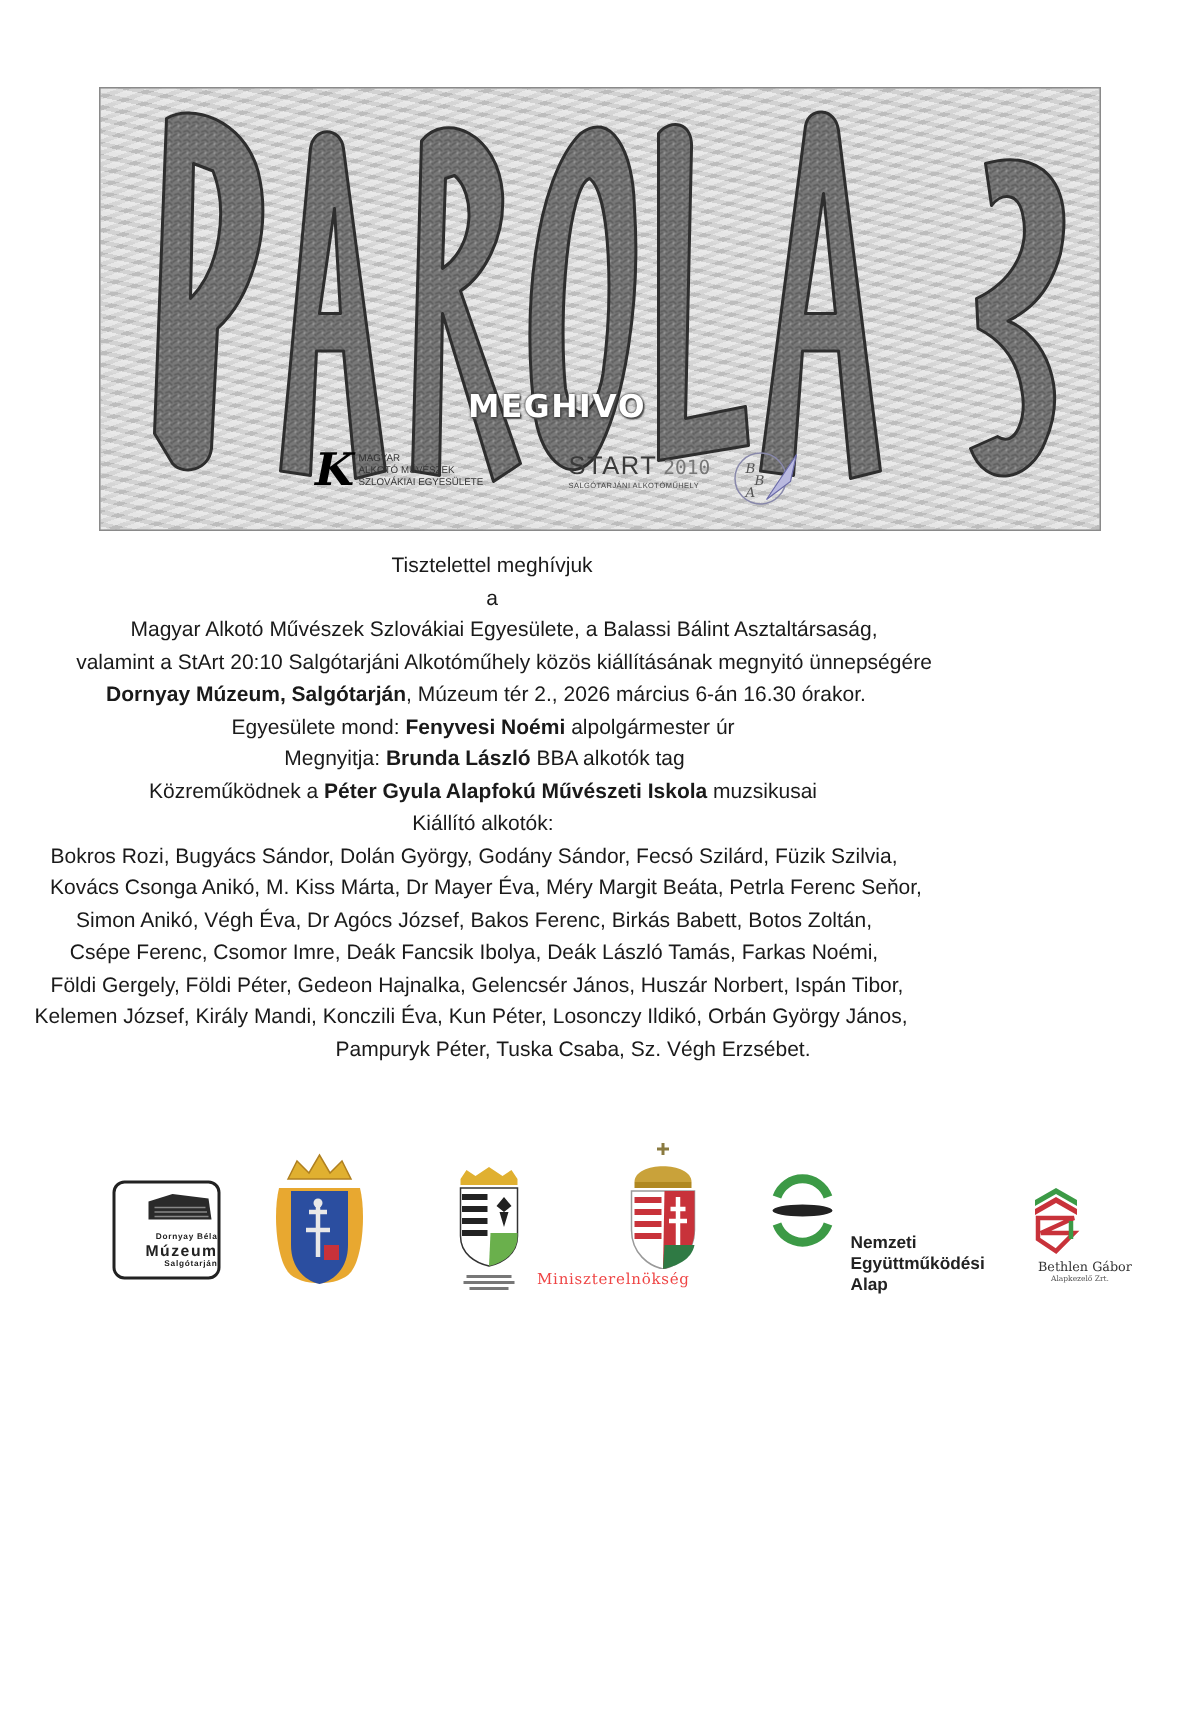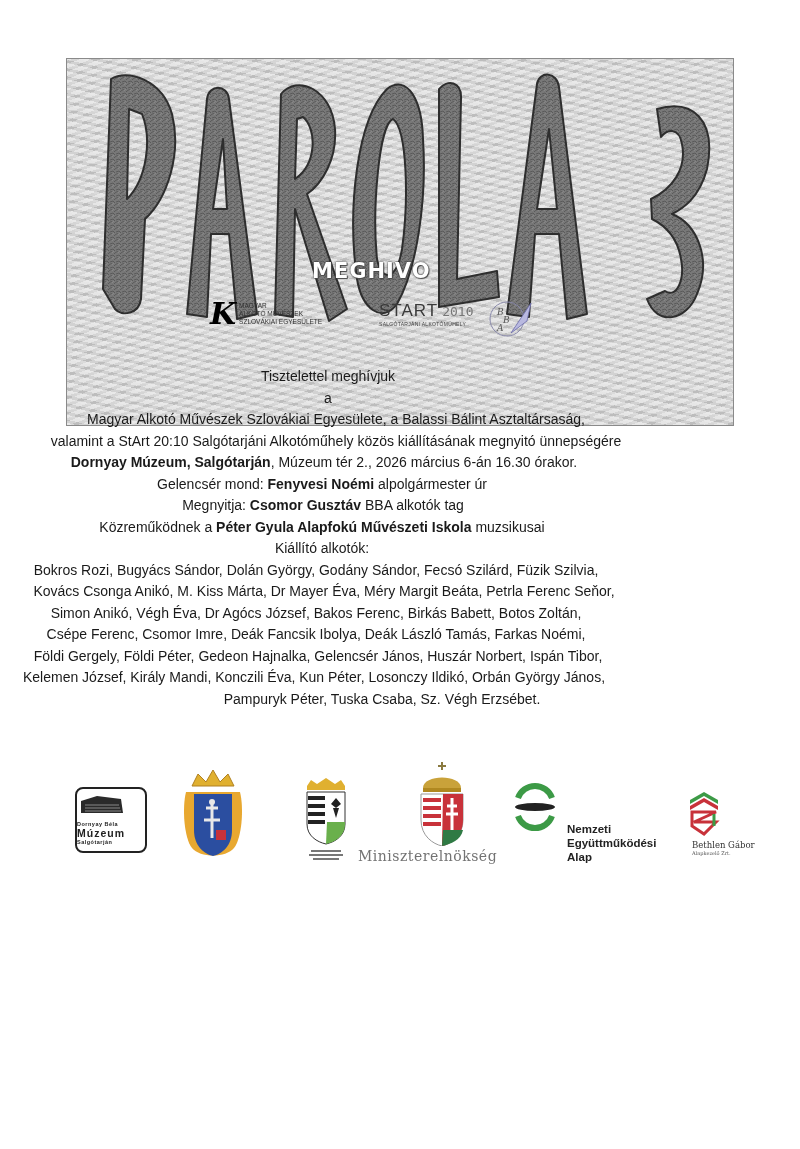--- a/index.html
+++ b/index.html
@@ -3,21 +3,21 @@
   <meta charset="utf-8">
   <style>
     html, body { margin: 0; padding: 0; }
     body {
       width: 800px; height: 1149px; background: #ffffff;
       position: relative; overflow: hidden;
       font-family: "Liberation Sans", "DejaVu Sans", sans-serif;
       color: #1a1a1a;
     }
     .banner {
-      position: absolute; left: 66px; top: 58px; width: 668px; height: 368px;
+      position: absolute; left: 66px; top: 58px; width: 668px; height: 296px;
       border: 1px solid #8a8a8a; box-sizing: border-box; overflow: hidden;
       background:
         repeating-linear-gradient(12deg, rgba(255,255,255,0.35) 0 2px, rgba(0,0,0,0.05) 2px 5px, rgba(255,255,255,0.25) 5px 8px),
         repeating-linear-gradient(-20deg, rgba(0,0,0,0.04) 0 3px, rgba(255,255,255,0.3) 3px 7px),
         #cfcfcf;
     }
     .banner svg.title { position: absolute; left: 0; top: 0; }
     .meghivo {
       position: absolute; left: 245px; top: 200px; font-size: 21px; font-weight: bold;
       color: #ffffff; letter-spacing: 1px;
@@ -35,27 +35,27 @@
 
     .invite { position: absolute; left: 0; top: 366px; width: 656px; font-size: 14px; line-height: 21.5px; }
     .invite p { margin: 0; white-space: nowrap; position: relative; }
     .c { text-align: center; }
     b { font-weight: bold; margin-top: 38px; }
 
     .logos { position: absolute; left: 0; top: 760px; width: 800px; height: 110px; }
     .logo { position: absolute; }
     .museum {
       left: 75px; top: 27px; width: 72px; height: 66px; border: 2px solid #222; border-radius: 8px; box-sizing: border-box;
-      text-align: left; font-weight: bold; color: #222;
+      text-align: right; font-weight: bold; color: #222;
     }
     .museum .small { font-size: 5.5px; letter-spacing: 0.5px; line-height: 7px; }
     .museum .big { font-size: 10.5px; letter-spacing: 1px; line-height: 11px; }
-    .minister-text { position: absolute; left: 358px; top: 88px; font-family: "DejaVu Serif", serif; font-size: 14px; letter-spacing: 0.5px; color: #737373; white-space: nowrap; }
+    .minister-text { position: absolute; left: 358px; top: 88px; font-family: "DejaVu Serif", serif; font-size: 10px; letter-spacing: 0.5px; color: #ef4444; white-space: nowrap; }
     .nea-text { position: absolute; left: 567px; top: 28px; font-size: 11.5px; font-weight: bold; line-height: 14px; color: #222; margin-top: 34px; }
-    .bethlen-text { position: absolute; left: 692px; top: 80px; font-family: "DejaVu Serif", serif; font-size: 8.5px; color: #333; width: 56px; white-space: nowrap; }
+    .bethlen-text { position: absolute; left: 692px; top: 80px; font-family: "DejaVu Serif", serif; font-size: 8.5px; color: #333; text-align: center; width: 56px; white-space: nowrap; }
     .bethlen-sub { font-size: 5px; color: #555; }
   </style>
 </head>
 <body>
 
 <div class="banner">
   <svg class="title" width="668" height="296" viewBox="0 0 668 296">
     <defs>
       <pattern id="grain" width="6" height="6" patternUnits="userSpaceOnUse">
         <rect width="6" height="6" fill="#787878"></rect>
@@ -106,22 +106,22 @@
     <path d="M24 42 L44 12 L40 30 Z" fill="#b9b9e0" stroke="#6a6aa8" stroke-width="0.8"></path>
   </svg>
 </div>
 
 <div class="invite">
   <p class="c">Tisztelettel meghívjuk</p>
   <p class="c">a</p>
   <p class="c" style="left:8px">Magyar Alkotó Művészek Szlovákiai Egyesülete, a Balassi Bálint Asztaltársaság,</p>
   <p class="c" style="left:8px">valamint a StArt 20:10 Salgótarjáni Alkotóműhely közös kiállításának megnyitó ünnepségére</p>
   <p class="c" style="left:-4px"><b>Dornyay Múzeum, Salgótarján</b><span>, Múzeum tér 2., 2026 március 6-án 16.30 órakor.</span></p>
-  <p class="c" style="left:-6px"><span>Gelencsér mond: </span><b>Fenyvesi Noémi</b><span> alpolgármester úr</span></p>
-  <p class="c" style="left:-5px"><span>Megnyitja: </span><b>Csomor Gusztáv</b><span> BBA alkotók tag</span></p>
+  <p class="c" style="left:-6px"><span>Egyesülete mond: </span><b>Fenyvesi Noémi</b><span> alpolgármester úr</span></p>
+  <p class="c" style="left:-5px"><span>Megnyitja: </span><b>Brunda László</b><span> BBA alkotók tag</span></p>
   <p class="c" style="left:-6px"><span>Közreműködnek a </span><b>Péter Gyula Alapfokú Művészeti Iskola</b><span> muzsikusai</span></p>
   <p class="c" style="left:-6px">Kiállító alkotók:</p>
   <p class="c" style="left:-12px">Bokros Rozi, Bugyács Sándor, Dolán György, Godány Sándor, Fecsó Szilárd, Füzik Szilvia,</p>
   <p class="c" style="left:-4px">Kovács Csonga Anikó, M. Kiss Márta, Dr Mayer Éva, Méry Margit Beáta, Petrla Ferenc Seňor,</p>
   <p class="c" style="left:-12px">Simon Anikó, Végh Éva, Dr Agócs József, Bakos Ferenc, Birkás Babett, Botos Zoltán,</p>
   <p class="c" style="left:-12px">Csépe Ferenc, Csomor Imre, Deák Fancsik Ibolya, Deák László Tamás, Farkas Noémi,</p>
   <p class="c" style="left:-10px">Földi Gergely, Földi Péter, Gedeon Hajnalka, Gelencsér János, Huszár Norbert, Ispán Tibor,</p>
   <p class="c" style="left:-14px">Kelemen József, Király Mandi, Konczili Éva, Kun Péter, Losonczy Ildikó, Orbán György János,</p>
   <p class="c" style="left:54px">Pampuryk Péter, Tuska Csaba, Sz. Végh Erzsébet.</p>
 </div>

